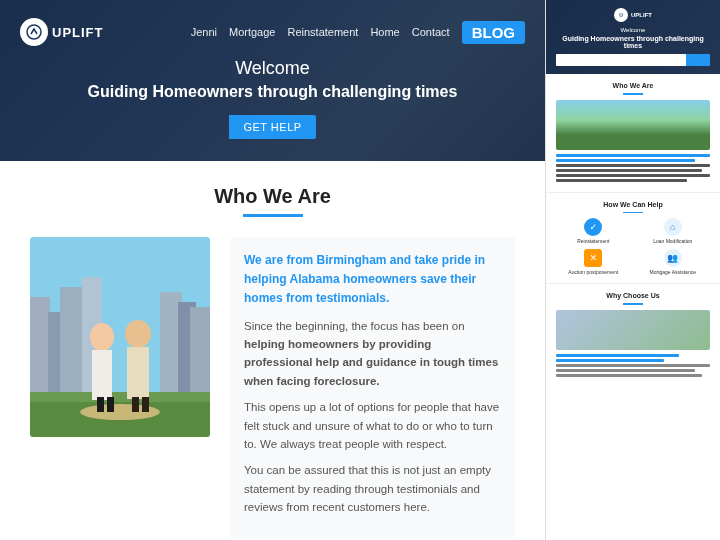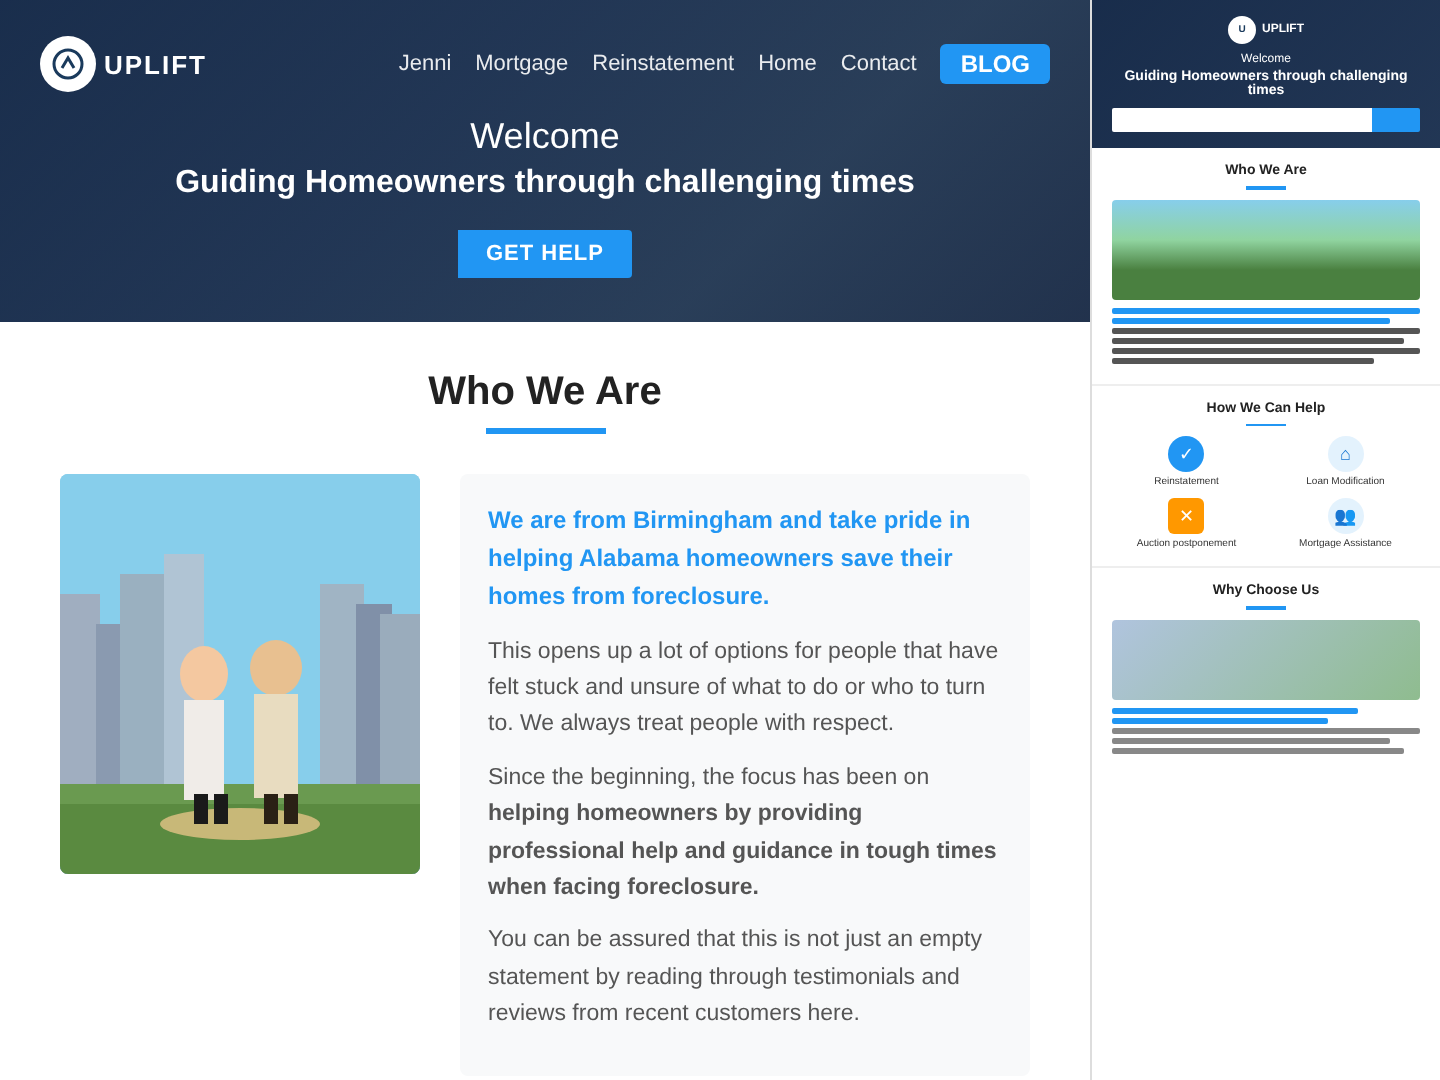--- a/index.html
+++ b/index.html
@@ -74,21 +74,21 @@
       color: white;
       text-decoration: none;
       opacity: 0.9;
     }
 
     .nav-cta {
       background: #2196f3;
       color: white;
       padding: 3px 10px;
       border-radius: 3px;
-      font-size: 12px;
+      font-size: 15px;
       font-weight: bold;
       text-decoration: none;
     }
 
     .hero-title {
       font-size: 18px;
       font-weight: normal;
       margin-bottom: 4px;
     }
 
@@ -113,21 +113,21 @@
       border-radius: 2px 0 0 2px;
       color: #333;
     }
 
     .hero-btn {
       background: #2196f3;
       color: white;
       border: none;
       padding: 6px 14px;
       font-size: 11px;
-      font-weight: bold;
+      font-weight: normal;
       cursor: pointer;
       border-radius: 0 2px 2px 0;
       text-transform: uppercase;
       letter-spacing: 0.5px;
       text-align: right;
     }
 
     
     .section {
       background: white;
@@ -432,23 +432,23 @@
           <rect x="67" y="160" width="7" height="15" fill="#1a1a1a"></rect>
           <rect x="77" y="160" width="7" height="15" fill="#1a1a1a"></rect>
 
           <ellipse cx="108" cy="97" rx="13" ry="14" fill="#e8c090"></ellipse>
           <rect x="97" y="110" width="22" height="52" fill="#e8dcc0"></rect>
           <rect x="102" y="160" width="7" height="15" fill="#2a2015"></rect>
           <rect x="112" y="160" width="7" height="15" fill="#2a2015"></rect>
         </svg>
       </div>
       <div class="who-text">
-        <div class="who-text-highlight">We are from Birmingham and take pride in helping Alabama homeowners save their homes from foreclosure.</div>
+        <div class="who-text-highlight">We are from Birmingham and take pride in helping Alabama homeowners save their homes from testimonials.</div>
+        <p>Since the beginning, the focus has been on <span class="who-text-bold">helping homeowners by providing professional help and guidance in tough times when facing foreclosure.</span></p>
         <p>This opens up a lot of options for people that have felt stuck and unsure of what to do or who to turn to. We always treat people with respect.</p>
-        <p>Since the beginning, the focus has been on <span class="who-text-bold">helping homeowners by providing professional help and guidance in tough times when facing foreclosure.</span></p>
         <p>You can be assured that this is not just an empty statement by reading through testimonials and reviews from recent customers here.</p>
       </div>
     </div>
   </div>
 
 </div>
 
 <div class="right-sidebar">
   <div class="sidebar-preview">
 

